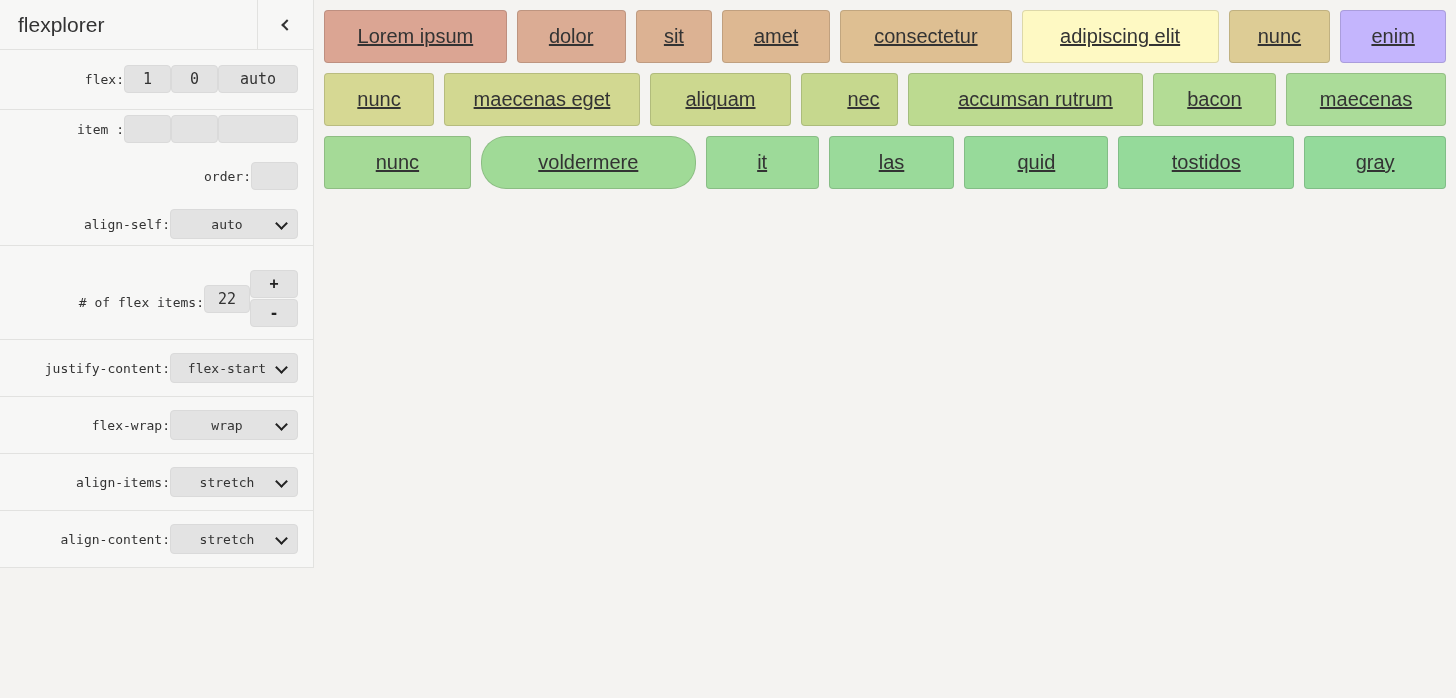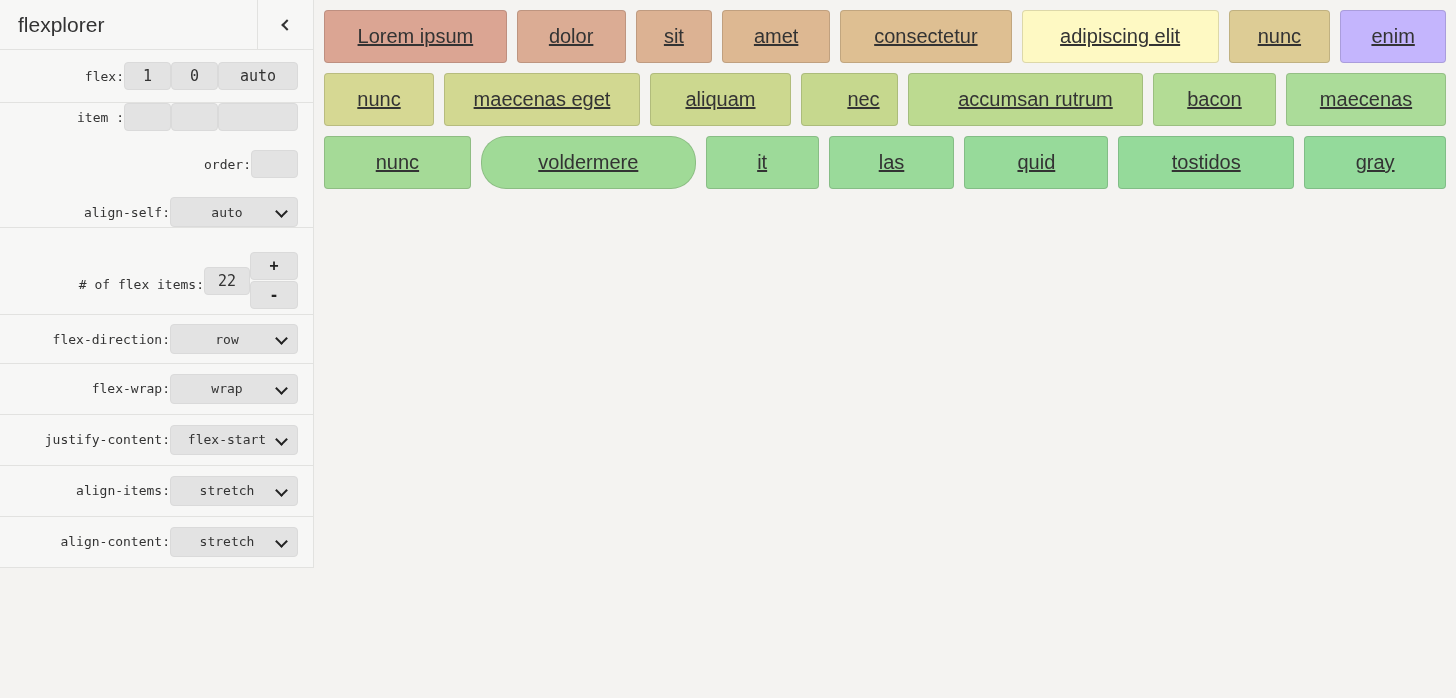--- a/index.html
+++ b/index.html
@@ -155,48 +155,38 @@
       <div class="row count-row">
         <span class="lbl" style="margin-top:7px"># of flex items:</span>
         <input class="in sm" style="width: 46px;" value="22">
         <span class="stepper">
           <button class="step-btn">+</button>
           <button class="step-btn">-</button>
         </span>
       </div>
     </section>
 
-    <section class="sec sec-dir">
-      <div class="row">
-        <span class="lbl">flex-direction:</span>
-        <span class="selwrap">
-          <select>
-            <option selected="">row</option>
+
+    <section class="sec sec-sel">
+      <div class="row">
+        <span class="lbl">justify-content:</span>
+        <span class="selwrap">
+          <select>
+            <option selected="">flex-start</option>
           </select>
         </span>
       </div>
     </section>
 
     <section class="sec sec-sel">
       <div class="row">
         <span class="lbl">flex-wrap:</span>
         <span class="selwrap">
           <select>
             <option selected="">wrap</option>
-          </select>
-        </span>
-      </div>
-    </section>
-
-    <section class="sec sec-sel">
-      <div class="row">
-        <span class="lbl">justify-content:</span>
-        <span class="selwrap">
-          <select>
-            <option selected="">flex-start</option>
           </select>
         </span>
       </div>
     </section>
 
     <section class="sec sec-sel">
       <div class="row">
         <span class="lbl">align-items:</span>
         <span class="selwrap">
           <select>

